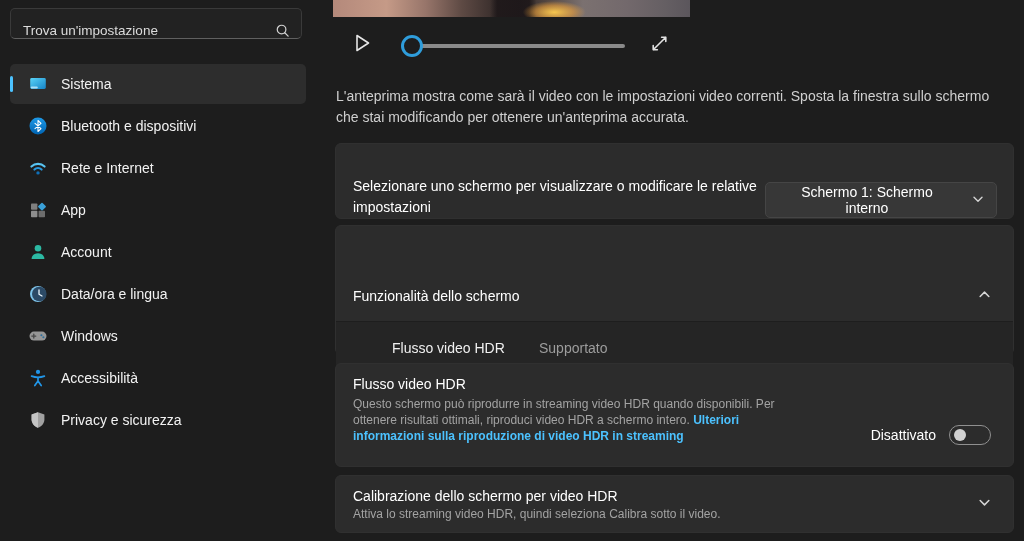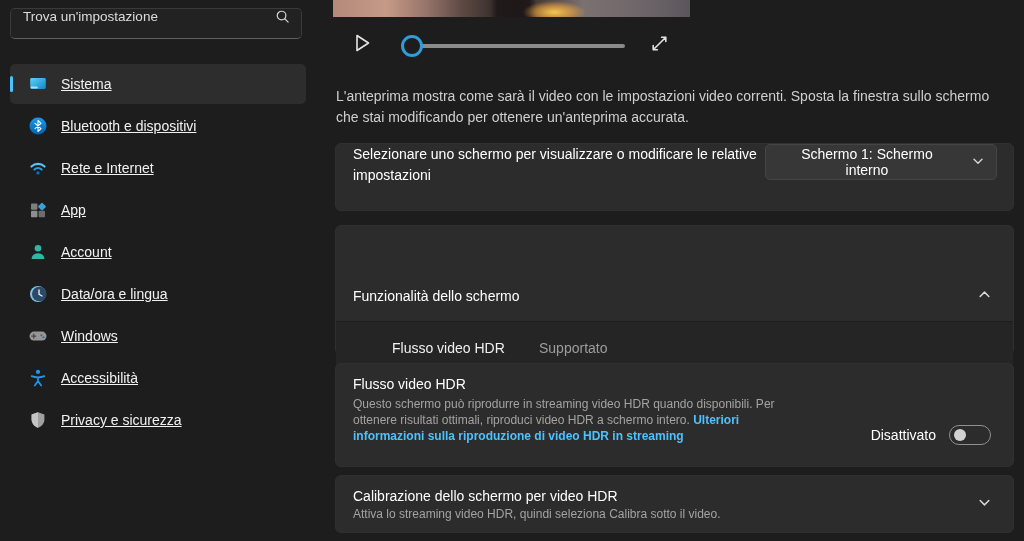--- a/index.html
+++ b/index.html
@@ -4,33 +4,33 @@
 <style>
   * { margin:0; padding:0; box-sizing:border-box; }
   html,body { width:1024px; height:541px; }
   body { background:#1d1d1d; font-family:"Liberation Sans", sans-serif; color:#fff; }
   .app { position:relative; width:1024px; height:541px; overflow:hidden; background:#1d1d1d; }
 
   
   .sidebar { position:absolute; left:0; top:0; width:320px; height:100%; }
   .search-box { position:absolute; left:10px; top:8px; width:292px; height:31px;
     background:#222; border:1px solid #3a3a3a; border-bottom-color:#606060; border-radius:5px;
-    display:flex; align-items:flex-start; }
+    display:flex; align-items:flex-end; }
   .search-box input { flex:1; background:transparent; border:none; outline:none;
     color:#e8e8e8; font-size:13.5px; padding:0 8px 0 12px; font-family:inherit; }
   .search-box input::placeholder { color:#dcdcdc; opacity:1; }
   .search-icon { margin-right:11px; display:flex; }
 
   .nav { position:absolute; top:64px; left:0; width:100%; }
   .nav-item { position:relative; height:40px; margin:0 14px 2px 10px; border-radius:5px;
     display:flex; align-items:center; padding-left:18px; cursor:pointer; }
   .nav-item.selected { background:#2d2d2d; }
   .accent-pill { position:absolute; left:0; top:12px; width:3px; height:16px; border-radius:2px; background:#4cc2ff; }
   .nav-icon { width:20px; height:20px; margin-right:13px; display:flex; flex:none; }
-  .nav-label { font-size:14px; color:#f2f2f2; white-space:nowrap;text-decoration:underline; }
+  .nav-label { font-size:14px; color:#f2f2f2; white-space:nowrap; }
 
   
   .video-preview { position:absolute; left:333px; top:0; width:357px; height:17px;
     background:
       radial-gradient(ellipse 42px 15px at 62% 72%, rgba(255,205,80,.95), rgba(250,170,60,.55) 45%, rgba(150,100,60,0) 75%),
       linear-gradient(90deg, rgba(0,0,0,0) 0 44%, rgba(28,22,24,.85) 46% 55%, rgba(0,0,0,0) 57%),
       linear-gradient(90deg, #b4897b 0, #c59a87 15%, #97756a 26%, #5e4a44 36%, #3a2f2d 45%, #2c2526 52%, #544741 60%, #7b7170 70%, #73696c 82%, #655f63 93%, #5b565c 100%);
   }
   .icon-btn { position:absolute; background:none; border:none; padding:0; cursor:pointer; display:flex; }
   .play-btn { left:350px; top:31px; }
@@ -38,21 +38,21 @@
   .slider-track { position:absolute; left:403px; top:44px; width:222px; height:4px; background:#8a8a8a; border-radius:2px; cursor:pointer; }
   .slider-thumb { position:absolute; left:401px; top:35px; width:22px; height:22px; border-radius:50%;
     border:3px solid #2f9ddb; background:#1d1d1d; cursor:pointer; }
 
   .preview-note { position:absolute; left:336px; top:86px; width:656px; font-size:14px; line-height:21px; color:#cfcfcf; }
 
   
   .card { position:absolute; left:335px; width:679px; background:#2c2c2c; border:1px solid #303030; border-radius:6px; }
   .card-title { font-size:14px; color:#fff; }
 
-  .card-select { top:143px; height:68px; display:flex; align-items:flex-start; justify-content:space-between; padding:0 16px 0 17px; }
+  .card-select { top:143px; height:76px; display:flex; align-items:flex-end; justify-content:space-between; padding:0 16px 0 17px; }
   .select-label { font-size:14px; line-height:21px; width:420px; color:#fff; }
   .dropdown { height:36px; min-width:232px; background:#373737; border:1px solid #454545; border-radius:5px;
     color:#fff; font-size:14px; display:flex; align-items:center; justify-content:space-between;
     padding:0 12px 0 14px; gap:18px; font-family:inherit; cursor:pointer; }
 
   .card-expander { top:225px; height:130px; }
   .expander-header { height:51px; display:flex; align-items:center; justify-content:space-between;
     padding:0 22px 0 17px; cursor:pointer; border-radius:6px 6px 0 0;margin-top:44px; }
   .expander-content { height:76px; background:#252525; border-top:1px solid #1e1e1e;
     border-radius:0 0 6px 6px; padding-top:12px; }

